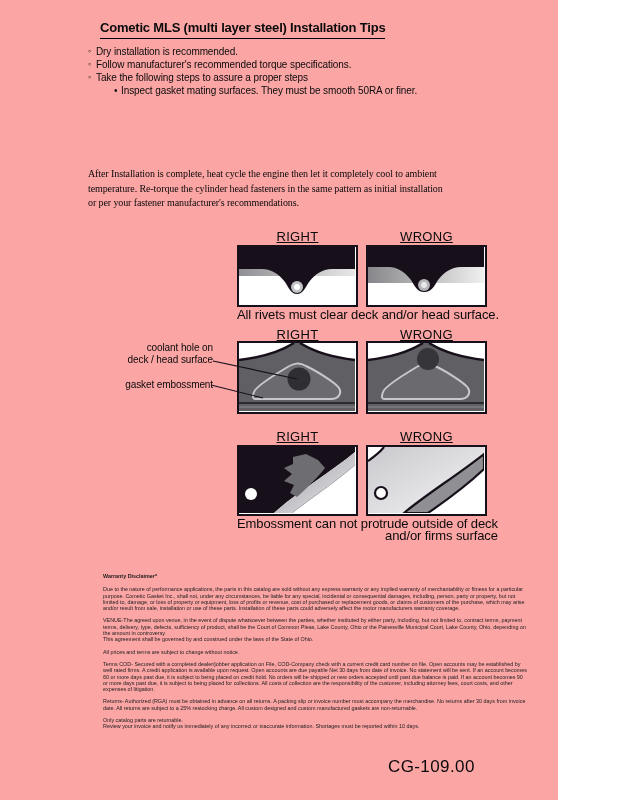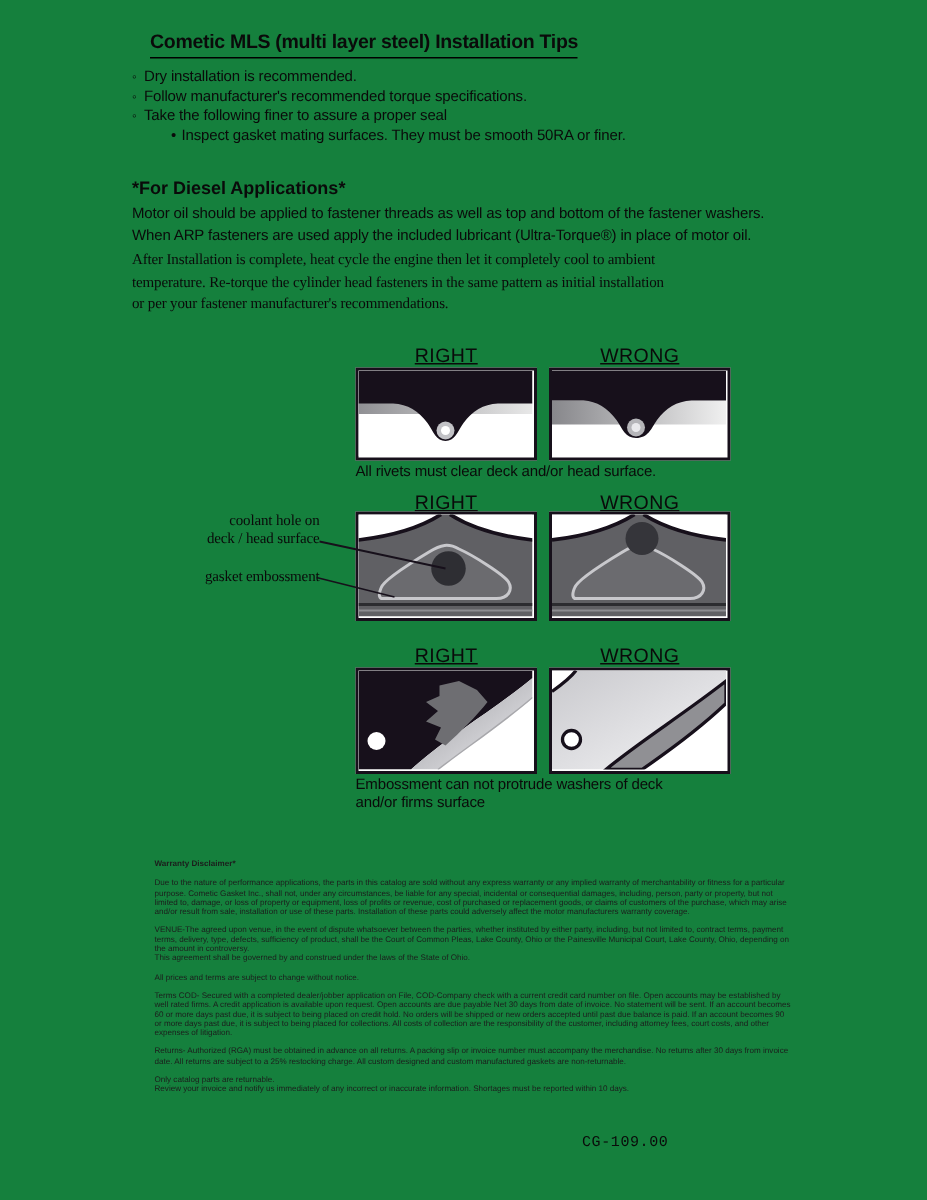--- a/index.html
+++ b/index.html
@@ -1,17 +1,17 @@
 <!DOCTYPE html>
 <html><head>
 <meta charset="utf-8">
 <style>
   html,body{margin:0;padding:0;background:#ffffff;}
   .page{
-    position:relative;width:618px;height:800px;background:#15803d;overflow:hidden;
+    position:relative;width:558px;height:800px;background:#fca5a5;overflow:hidden;
     font-family:"Liberation Sans",sans-serif;color:#0a0a0a;
   }
   
   .title{
     position:absolute;left:100px;top:20px;font-size:13px;font-weight:bold;letter-spacing:-0.2px;
     border-bottom:1.6px solid #000;padding-bottom:2.5px;white-space:nowrap;
   }
   .bullets{position:absolute;left:88px;top:45px;font-size:10px;letter-spacing:-0.1px;}
   .b-line{height:13px;line-height:13px;white-space:nowrap;}
   .b-mark{display:inline-block;width:8px;font-size:9px;vertical-align:top;}
@@ -20,50 +20,45 @@
   .diesel-heading{position:absolute;left:88px;top:118px;font-size:12px;font-weight:bold;white-space:nowrap;}
   .para{position:absolute;left:88px;font-size:10px;letter-spacing:-0.1px;line-height:14.5px;}
   .para div{white-space:nowrap;}
   #para1{top:136px;}
   #para2{top:167px;font-family:Liberation Serif, serif;}
   #note{top:210px;}
   
   .rw-label{position:absolute;width:121px;text-align:center;font-size:13px;letter-spacing:0.3px;white-space:nowrap;text-decoration:underline;}
   .panel{position:absolute;width:121px;border:2.5px solid #17101b;box-sizing:border-box;background:#fff;}
   .panel svg{display:block;}
-  .caption{position:absolute;font-size:10px;letter-spacing:-0.1px;line-height:11.5px;white-space:nowrap;}
-  .callout{position:absolute;left:88px;width:125px;text-align:right;font-size:10px;line-height:12px;letter-spacing:-0.1px;font-family:Liberation Serif, serif;}
+  .caption{position:absolute;font-size:13px;letter-spacing:-0.1px;line-height:11.5px;white-space:nowrap;text-align:right;}
+  .callout{position:absolute;left:88px;width:125px;text-align:right;font-size:10px;line-height:12px;letter-spacing:-0.1px;}
   .callout div{white-space:nowrap;}
   .leader-overlay{position:absolute;left:205px;top:355px;width:100px;height:50px;z-index:5;}
   
   .disclaimer{position:absolute;left:103px;top:573px;width:424px;font-size:5.4px;line-height:6.3px;color:#1c1c1c;letter-spacing:0;}
   .disclaimer .dh{font-weight:bold;margin:0 0 7px 0;}
   .disclaimer p{margin:0 0 6px 0;}
   .disclaimer p.no-gap{margin-bottom:0;}
-  .page-code{position:absolute;left:388px;top:757px;font-size:10px;letter-spacing:0.4px;white-space:nowrap;font-family:Liberation Mono, monospace;}
+  .page-code{position:absolute;left:388px;top:757px;font-size:17px;letter-spacing:0.4px;white-space:nowrap;}
 </style>
 </head>
 <body>
 
 <div class="page">
 
   <div class="title">Cometic MLS (multi layer steel) Installation Tips</div>
 
   <div class="bullets">
     <div class="b-line"><span class="b-mark">◦</span><span>Dry installation is recommended.</span></div>
     <div class="b-line"><span class="b-mark">◦</span><span>Follow manufacturer's recommended torque specifications.</span></div>
-    <div class="b-line"><span class="b-mark">◦</span><span>Take the following finer to assure a proper seal</span></div>
+    <div class="b-line"><span class="b-mark">◦</span><span>Take the following steps to assure a proper steps</span></div>
     <div class="b-line b-sub"><span class="b-mark">•</span><span>Inspect gasket mating surfaces.  They must be smooth 50RA or finer.</span></div>
   </div>
 
-  <div class="diesel-heading">*For Diesel Applications*</div>
-  <div class="para" id="para1">
-    <div>Motor oil should be applied to fastener threads as well as top and bottom of the fastener washers.</div>
-    <div>When ARP fasteners are used apply the included lubricant (Ultra-Torque®) in place of motor oil.</div>
-  </div>
   <div class="para" id="para2">
     <div>After Installation is complete, heat cycle the engine then let it completely cool to ambient</div>
     <div>temperature. Re-torque the cylinder head fasteners in the same pattern as initial installation</div>
     <div>or per your fastener manufacturer's recommendations.</div>
   </div>
 
   <div class="rw-label" style="left:237px;top:229px;">RIGHT</div>
   <div class="rw-label" style="left:366px;top:229px;">WRONG</div>
 
   <div class="panel" style="left:237px;top:245px;height:62px;">
@@ -166,21 +161,21 @@
         </linearGradient>
       </defs>
       <rect width="116" height="66" fill="#ffffff"></rect>
       <path d="M0,14 C7,9 13,4 16,0 H116 V7 C88,29 56,49 36,66 H0 Z" fill="url(#gr4)"></path>
       <path d="M0,14 C7,9 13,4 16,0" fill="none" stroke="#17101b" stroke-width="2.2"></path>
       <path d="M116,7 V22 C96,41 76,55 60,66 H36 C56,49 88,29 116,7 Z" fill="#909094" stroke="#17101b" stroke-width="2.2"></path>
       <circle cx="13" cy="46" r="6" fill="#ffffff" stroke="#17101b" stroke-width="2.2"></circle>
     </svg>
   </div>
   <div class="caption" style="left:237px;top:518px;">
-    <div>Embossment can not protrude washers of deck</div>
+    <div>Embossment can not protrude outside of deck</div>
     <div>and/or firms surface</div>
   </div>
 
   <div class="disclaimer">
     <div class="dh">Warranty Disclaimer*</div>
     <p>Due to the nature of performance applications, the parts in this catalog are sold without any express warranty or any implied warranty of merchantability or fitness for a particular purpose.  Cometic Gasket Inc., shall not, under any circumstances, be liable for any special, incidental or consequential damages, including, person, party or property, but not limited to, damage, or loss of property or equipment, loss of profits or revenue, cost of purchased or replacement goods, or claims of customers of the purchase, which may arise and/or result from sale, installation or use of these parts.  Installation of these parts could adversely affect the motor manufacturers warranty coverage.</p>
     <p class="no-gap">VENUE-The agreed upon venue, in the event of dispute whatsoever between the parties, whether instituted by either party, including, but not limited to, contract terms, payment terms, delivery, type, defects, sufficiency of product, shall be the Court of Common Pleas, Lake County, Ohio or the Painesville Municipal Court, Lake County, Ohio, depending on the amount in controversy.</p>
     <p>This agreement shall be governed by and construed under the laws of the State of Ohio.</p>
     <p>All prices and terms are subject to change without notice.</p>
     <p>Terms COD- Secured with a completed dealer/jobber application on File, COD-Company check with a current credit card number on file.  Open accounts may be established by well rated firms.  A credit application is available upon request.  Open accounts are due payable Net 30 days from date of invoice.  No statement will be sent.  If an account becomes 60 or more days past due, it is subject to being placed on credit hold.  No orders will be shipped or new orders accepted until past due balance is paid.  If an account becomes 90 or more days past due, it is subject to being placed for collections.  All costs of collection are the responsibility of the customer, including attorney fees, court costs, and other expenses of litigation.</p>

